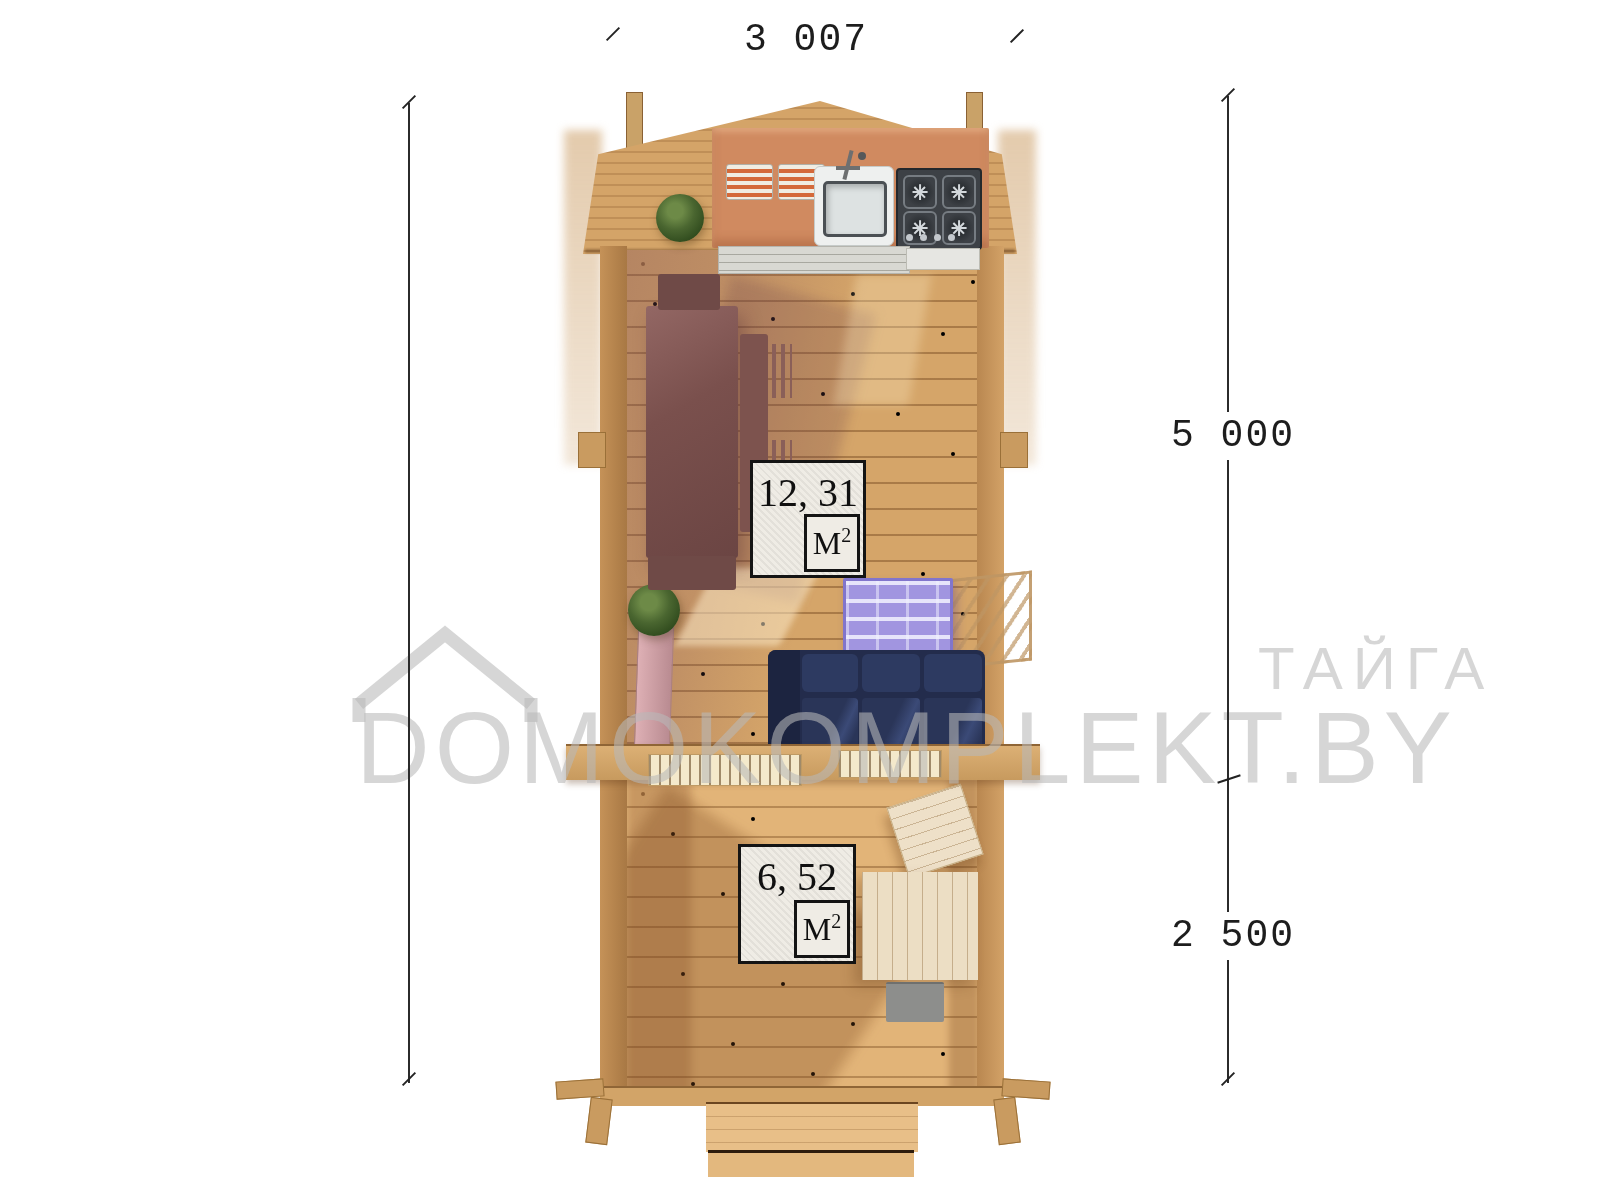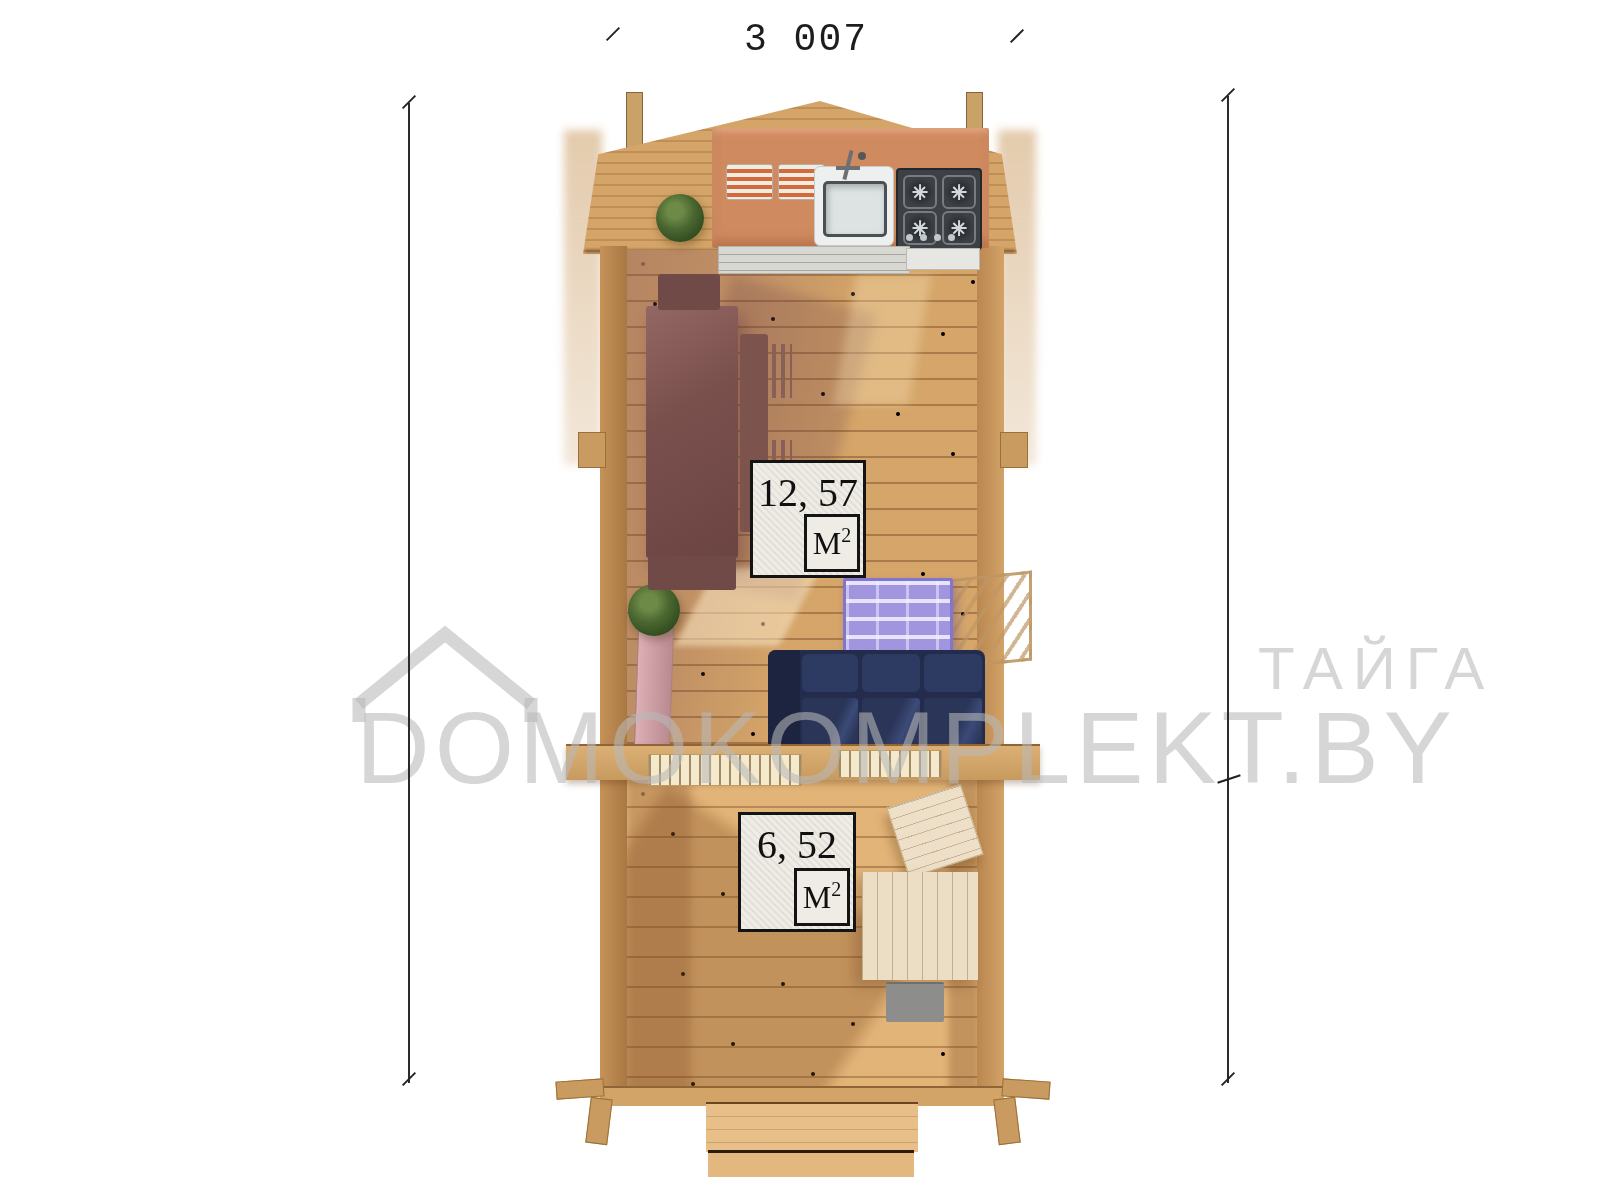--- a/index.html
+++ b/index.html
@@ -118,21 +118,21 @@
   <div class="abs" style="left:646px;top:306px;width:92px;height:252px;border-radius:3px;
               background:linear-gradient(150deg,#936764 0%,#7a504d 40%,#6b4543 100%);
               box-shadow:6px 10px 18px rgba(80,40,50,.35);"></div>
   <div class="abs" style="left:740px;top:334px;width:28px;height:198px;background:#7d534e;border-radius:3px;"></div>
   <div class="abs" style="left:658px;top:274px;width:62px;height:36px;background:#6f4a47;border-radius:3px;"></div>
   <div class="abs" style="left:648px;top:556px;width:88px;height:34px;background:#6f4a47;border-radius:3px;"></div>
   <div class="abs" style="left:772px;top:344px;width:20px;height:54px;background:repeating-linear-gradient(90deg,#8a5f58 0 4px,rgba(0,0,0,0) 4px 9px);"></div>
   <div class="abs" style="left:772px;top:440px;width:20px;height:64px;background:repeating-linear-gradient(90deg,#8a5f58 0 4px,rgba(0,0,0,0) 4px 9px);"></div>
 
   <div class="area" style="left:750px;top:460px;width:110px;height:112px;">
-    <div class="val">12, 57</div>
+    <div class="val">12, 31</div>
     <div class="unitbox">
       <span>М</span>
         <sup>2</sup>
     </div>
   </div>
 
   <div class="abs" style="left:928px;top:576px;width:98px;height:84px;border:3px solid rgba(190,150,100,.9);transform:skewY(-6deg);
               background:repeating-linear-gradient(125deg,rgba(190,150,100,.7) 0 4px,rgba(0,0,0,0) 4px 15px);"></div>
   <div class="abs" style="left:843px;top:578px;width:104px;height:92px;background:#a195e0;border:3px solid #8175cc;border-radius:2px;
               background-image:repeating-linear-gradient(180deg,rgba(242,242,255,.85) 0 4px,rgba(0,0,0,0) 4px 18px),repeating-linear-gradient(90deg,rgba(242,242,255,.5) 0 3px,rgba(0,0,0,0) 3px 30px);
@@ -163,21 +163,21 @@
   </div>
 
   <div class="abs" style="left:896px;top:794px;width:76px;height:72px;transform:rotate(-18deg);background:#eee0c8;border:1px solid #c6ad82;
               background-image:repeating-linear-gradient(180deg,rgba(150,115,70,.4) 0 1px,rgba(0,0,0,0) 1px 11px);
               box-shadow:-6px 8px 10px rgba(100,55,20,.3);"></div>
   <div class="abs" style="left:862px;top:872px;width:116px;height:108px;background:#ecdec4;
               background-image:repeating-linear-gradient(90deg,rgba(150,115,70,.45) 0 1px,rgba(0,0,0,0) 1px 15px);
               box-shadow:-8px 6px 12px rgba(90,50,20,.25);"></div>
   <div class="abs" style="left:886px;top:982px;width:58px;height:38px;background:#8d8e8c;border-top:2px solid #6f706e;border-radius:2px;"></div>
 
-  <div class="area" style="left:738px;top:812px;width:112px;height:114px;">
+  <div class="area" style="left:738px;top:844px;width:112px;height:114px;">
     <div class="val">6, 52</div>
     <div class="unitbox">
       <span>М</span>
         <sup>2</sup>
     </div>
   </div>
 
   <div class="abs" style="left:600px;top:1086px;width:404px;height:18px;background:#d2a468;border-top:2px solid #8f6536;"></div>
   <div class="abs stub" style="left:556px;top:1080px;width:46px;height:16px;transform:rotate(-4deg);"></div>
   <div class="abs stub" style="left:588px;top:1098px;width:20px;height:44px;transform:rotate(7deg);"></div>
@@ -200,14 +200,16 @@
   <div class="tick" style="left:1008px;top:35px;"></div>
 
   <div class="vline" style="left:408px;top:103px;height:980px;"></div>
   <div class="tick" style="left:400px;top:101px;"></div>
   <div class="tick" style="left:400px;top:1078px;"></div>
 
   <div class="vline" style="left:1227px;top:96px;height:987px;"></div>
   <div class="tick" style="left:1219px;top:94px;"></div>
   <div class="tick" style="left:1217px;top:778px;width:24px;transform:rotate(-18deg);"></div>
   <div class="tick" style="left:1219px;top:1078px;"></div>
+  <div class="dim" style="left:1140px;top:412px;width:174px;">5 000</div>
+  <div class="dim" style="left:1140px;top:912px;width:174px;">2 500</div>
 
 </div>
 
 </body></html>

